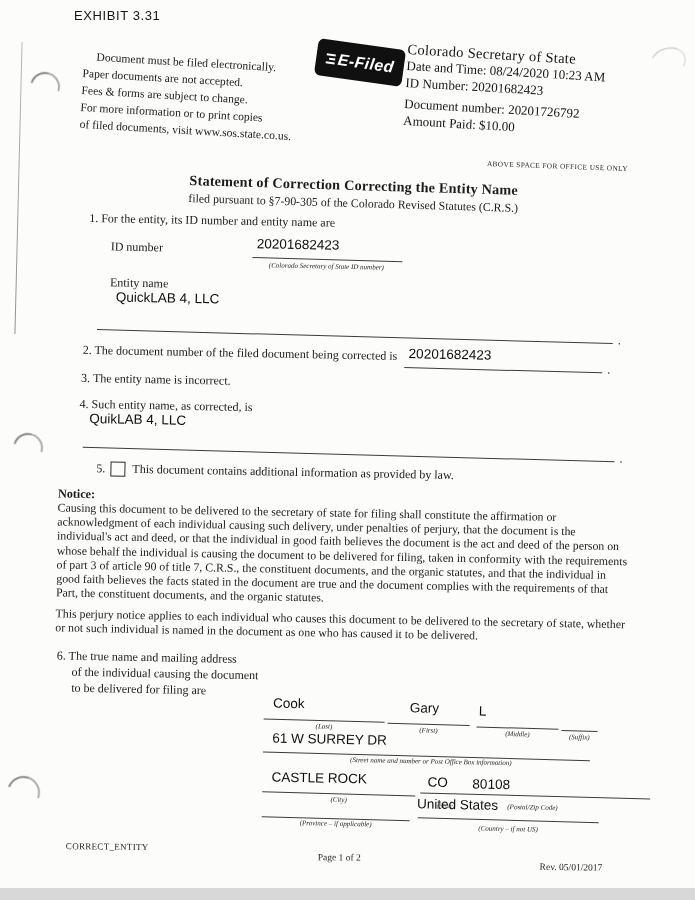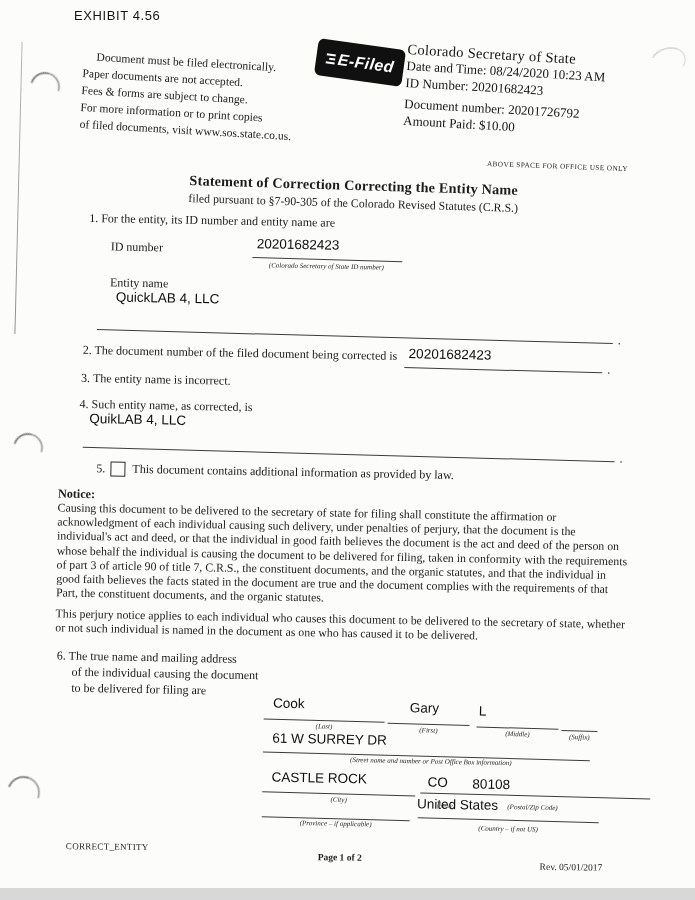--- a/index.html
+++ b/index.html
@@ -73,21 +73,21 @@
 
 <div class="page">
 
   <div class="vline"></div>
   <div class="cres cres1"></div>
   <div class="cres cres2"></div>
   <div class="cres cres3"></div>
   <div class="cres cres4"></div>
   <div class="bottomband"></div>
 
-  <div class="abs exhibit">EXHIBIT 4.56</div>
+  <div class="abs exhibit">EXHIBIT 3.31</div>
 
   <div class="abs lnotice">
     <div class="ind">Document must be filed electronically.</div>
     <div>Paper documents are not accepted.</div>
     <div>Fees &amp; forms are subject to change.</div>
     <div>For more information or to print copies</div>
     <div>of filed documents, visit www.sos.state.co.us.</div>
   </div>
 
   <div class="abs stamp">
@@ -182,17 +182,17 @@
     <div class="abs cap" style="left:500px; top:594px; width:85px;">(Postal/Zip Code)</div>
 
     <div class="abs uline tilt" style="left:272px; top:610px; width:148px; height:2px;"></div>
     <div class="abs uline tilt" style="left:428px; top:608px; width:181px; height:2px;"></div>
     <div class="abs cap" style="left:272px; top:614px; width:148px;">(Province – if applicable)</div>
     <div class="abs cap" style="left:428px; top:616px; width:181px;">(Country – if not US)</div>
   </div>
 
   <div class="footer">
     <span class="abs" style="left:66px; top:5px; font-size:9px; letter-spacing:0.3px;">CORRECT_ENTITY</span>
-    <span class="abs" style="left:318px; top:13px;font-weight:bold;">Page 1 of 2</span>
+    <span class="abs" style="left:318px; top:13px;">Page 1 of 2</span>
     <span class="abs" style="left:540px; top:20px;">Rev. 05/01/2017</span>
   </div>
 
 </div>
 
 </body></html>

